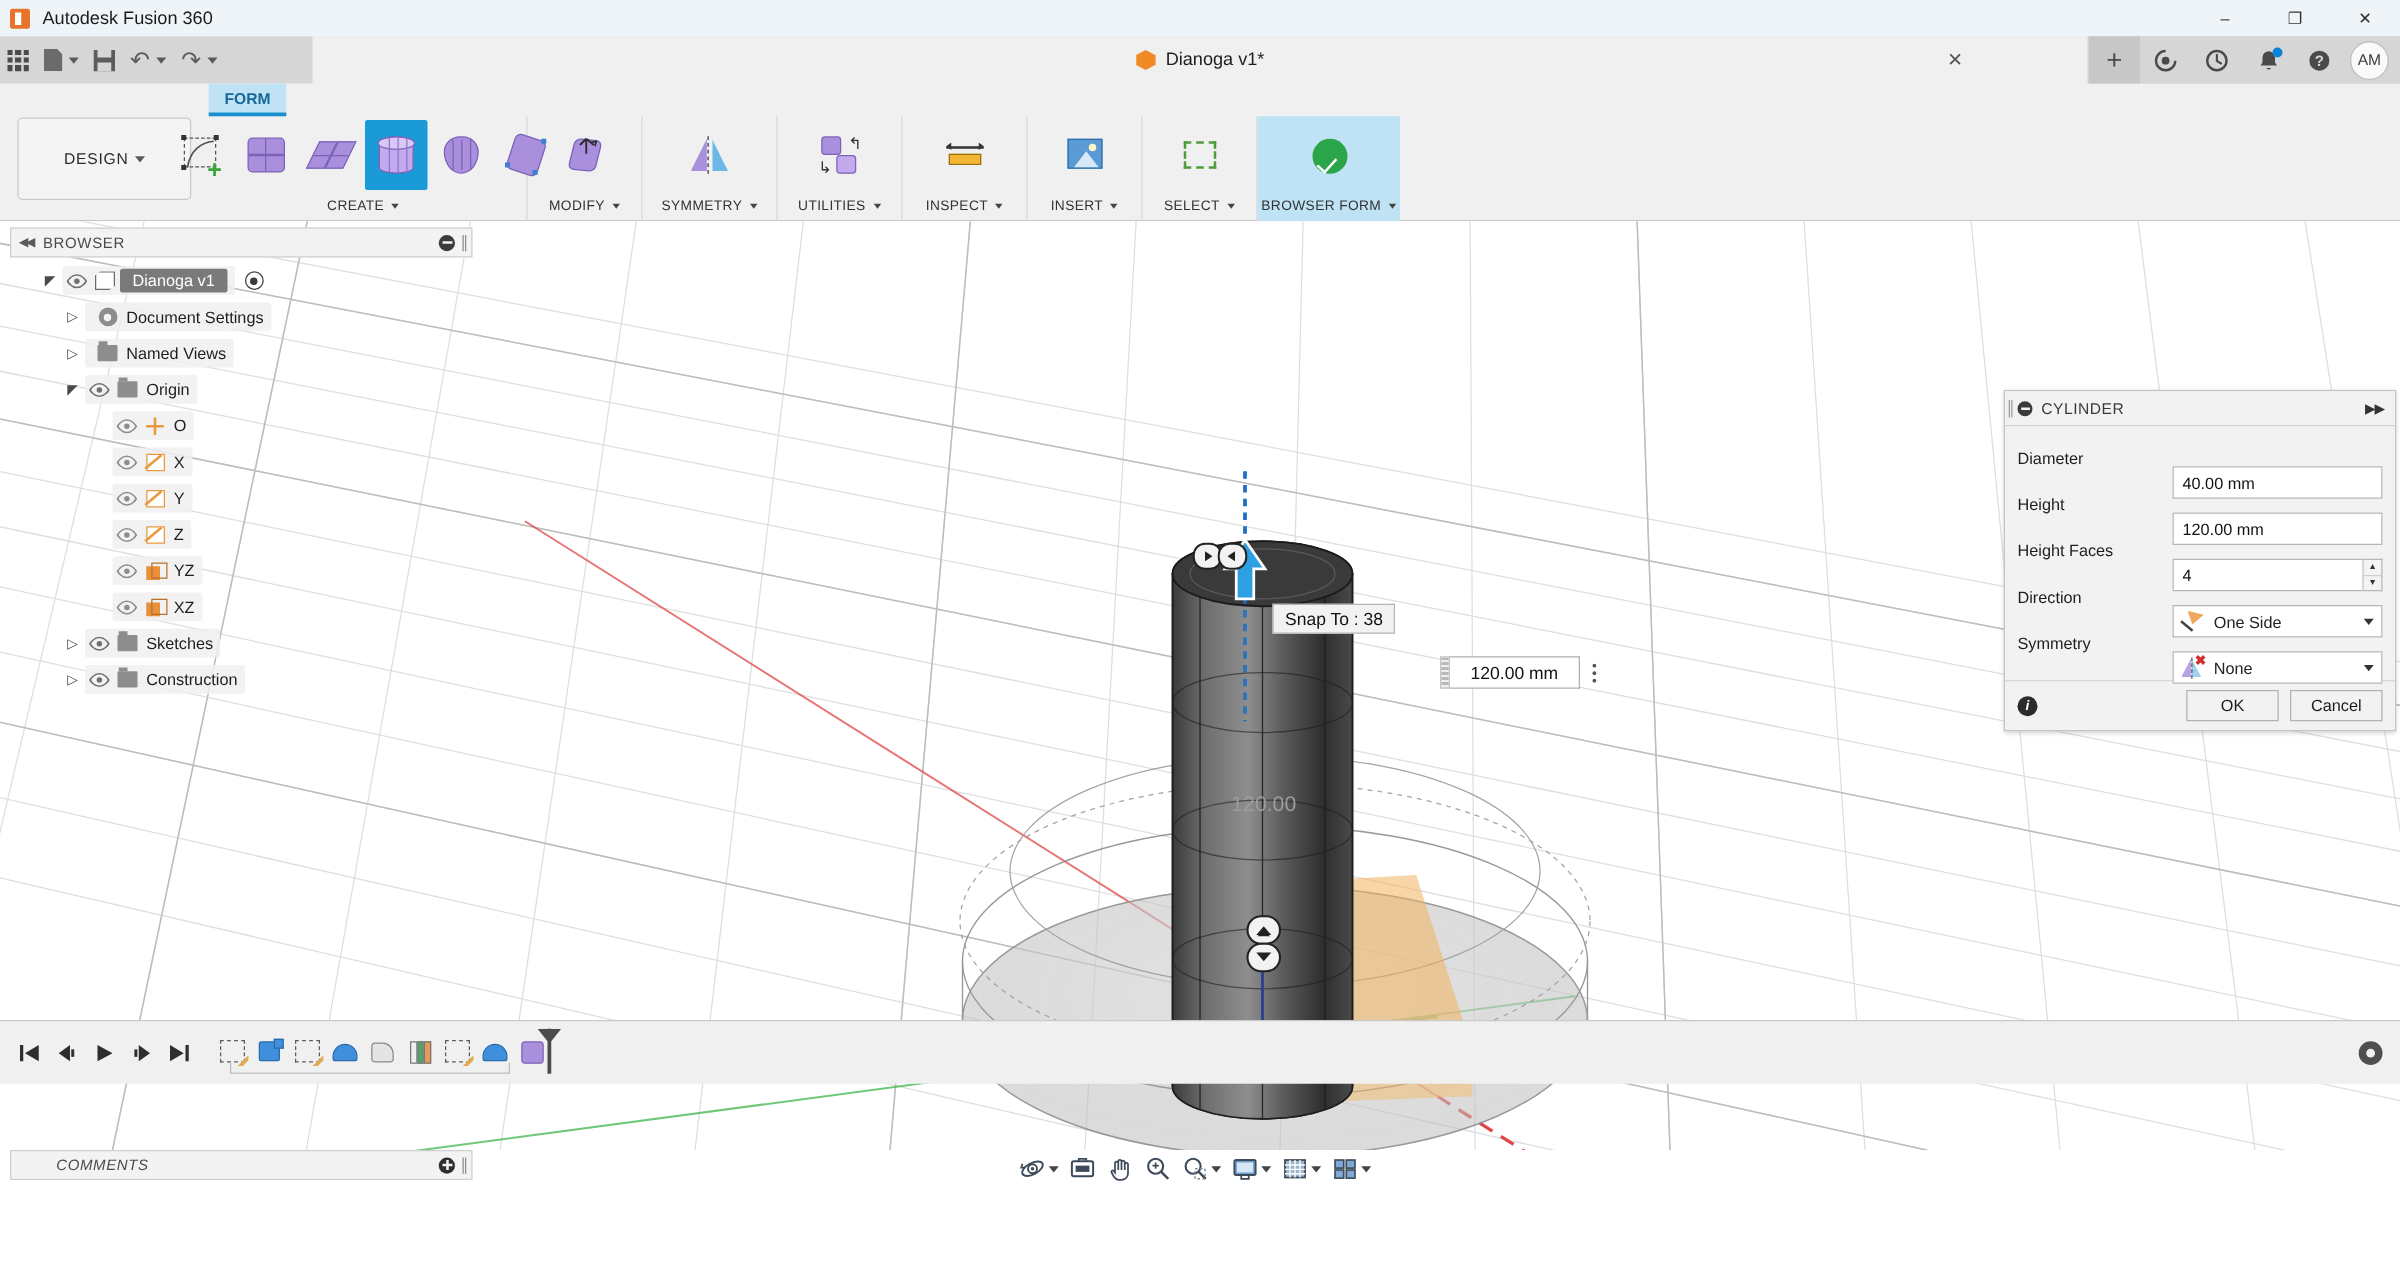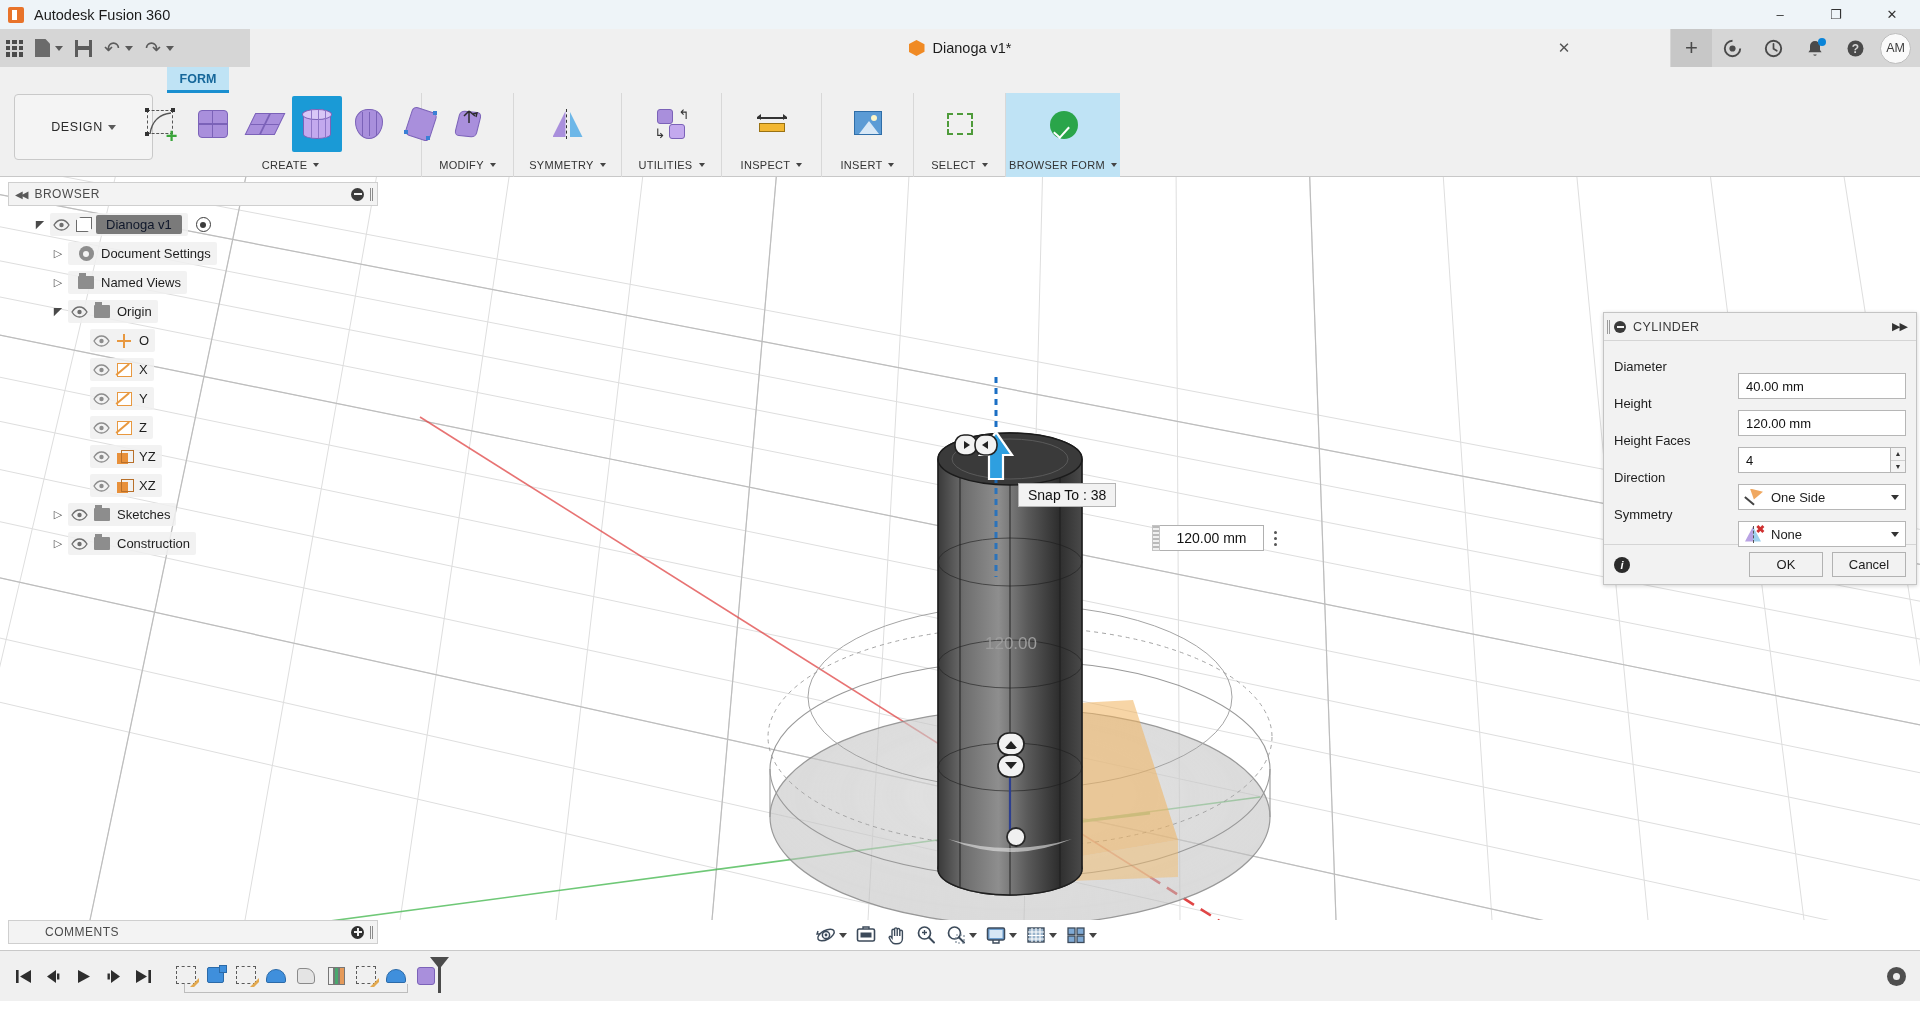--- a/index.html
+++ b/index.html
@@ -1,21 +1,21 @@
 <!DOCTYPE html>
 <html><head>
 <meta charset="utf-8">
 <style>
   * { box-sizing: border-box; margin: 0; padding: 0; }
   html, body {
     width: 1920px; height: 1021px; overflow: hidden;
     font-family: "Liberation Sans", sans-serif;
     background: #ffffff;
   }
-  #app { position: relative; width: 1920px; height: 1001px; }
+  #app { position: relative; width: 1920px; height: 867px; }
 
   
   .titlebar {
     position: absolute; left: 0; top: 0; width: 1920px; height: 29px;
     background: #eef4f8; display: flex; align-items: center;
   }
   .tb-logo {
     width: 16px; height: 16px; margin-left: 8px; border-radius: 2px;
     background: #e8732a; position: relative; flex: none;
   }
@@ -211,21 +211,21 @@
     width: 13px; height: 13px; border-radius: 50%; background: #3c3c3c; position: relative;
     margin-right: 6px;
   }
   .bh-min:after { content:""; position:absolute; left:2.5px; top:5.5px; width:8px; height:2px; background:#f3f3f3;}
   .bh-grip { width: 3px; height: 13px; border-left: 1px solid #8b8b8b; border-right: 1px solid #8b8b8b;
              margin-right: 4px; }
   .tree { padding-top: 4px; font-size: 13px; color: #1e1e1e; }
   .trow { display: flex; align-items: center; height: 29px; }
   .tw { display:flex; align-items:center; background: rgba(240,240,240,.85); border-radius:2px;
         padding-right: 6px; height: 23px; }
-  .tw.sel .tname { background: #7a7a7a; color: #0f172a; padding: 2px 10px; border-radius: 2px; }
+  .tw.sel .tname { background: #7a7a7a; color: #ffffff; padding: 2px 10px; border-radius: 2px; }
   .tri {
     width: 20px; text-align: center; font-size: 11px; color: #4a4a4a; flex: none;
   }
   .tri.open { color: #4a4a4a; }
   .eye { width: 22px; display:flex; align-items:center; justify-content:center; flex:none; }
   .eye svg { display:block; }
   .tico { width: 24px; display:flex; align-items:center; justify-content:center; flex:none; }
   .tname { padding-left: 3px; white-space: nowrap; }
   .folder { width:16px;height:13px;background:#8d8d8d;border-radius:1px; position:relative;}
   .folder:before{content:"";position:absolute;left:1px;top:-3px;width:7px;height:3px;background:#8d8d8d;}
@@ -341,21 +341,21 @@
   .nb .cv { width:0;height:0;border-left:4px solid transparent;border-right:4px solid transparent;
             border-top:5px solid #444; }
   .ni { width: 22px; height: 22px; position: relative; color: #3c4a5a; }
 
   
   .comments {
     position: absolute; left: 8px; top: 920px; width: 370px; height: 24px;
     background: #f3f3f3; border: 1px solid #cfcfcf; display: flex; align-items: center;
     font-size: 12px; color: #4b4b4b; letter-spacing: .5px;
   }
-  .comments .lbl { margin-left: 36px; flex: 1; }
+  .comments .lbl { margin-left: 36px; flex: 1; font-style: italic; }
   .cm-plus { width:13px;height:13px;border-radius:50%;background:#2f2f2f;position:relative;margin-right:6px;}
   .cm-plus:before{content:"";position:absolute;left:2.5px;top:5.5px;width:8px;height:2px;background:#f3f3f3;}
   .cm-plus:after{content:"";position:absolute;left:5.5px;top:2.5px;width:2px;height:8px;background:#f3f3f3;}
 
   
   .timeline {
     position: absolute; left: 0; bottom: 0; width: 1920px; height: 51px;
     background: #f0f0f0; border-top: 1px solid #c9c9c9; display: flex; align-items: center;
   }
   .tl-ctrl { display: flex; align-items: center; gap: 4px; margin-left: 10px; }

